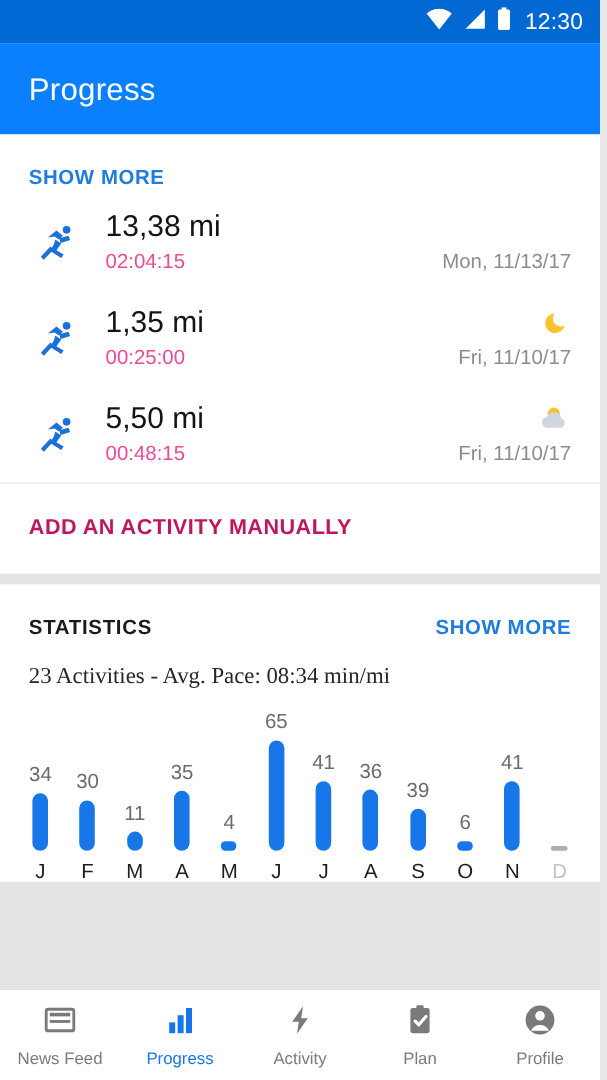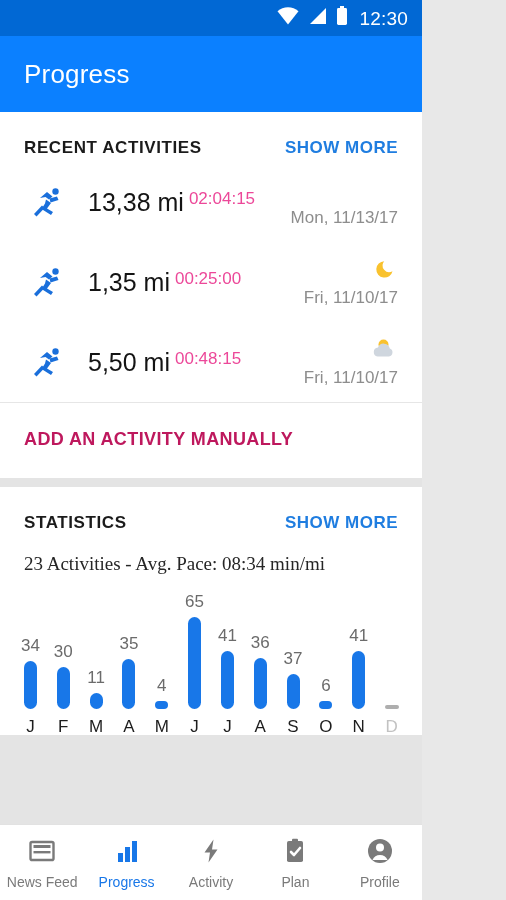--- a/index.html
+++ b/index.html
@@ -7,21 +7,21 @@
   html, body {
     width: 506px;
     height: 900px;
     background: #e8e8e8;
     font-family: "Liberation Sans", sans-serif;
     overflow: hidden;
   }
 
   .phone {
     position: relative;
-    width: 422px;
+    width: 500px;
     height: 900px;
     background: #ededed;
     display: flex;
     flex-direction: column;
   }
 
   
   .status-bar {
     height: 36px;
     background: #0168d4;
@@ -105,21 +105,21 @@
     width: 54px;
     flex: 0 0 54px;
     display: flex;
     align-items: center;
     justify-content: center;
   }
   .activity-main {
     flex: 1 1 auto;
     padding-left: 14px;
     display: flex;
-    flex-direction: row;
+    flex-direction: column;
     gap: 5px;
   }
   .activity-distance {
     font-size: 25px;
     color: #141414;
     font-weight: 400;
     line-height: 1.05;
   }
   .activity-duration {
     font-size: 17px;
@@ -267,21 +267,20 @@
 
   <div class="app-bar">
     <span class="app-bar-title">Progress</span>
   </div>
 
   <div class="content">
 
     <div class="card">
 
       <div class="section-head">
-        <span class="section-title">RECENT ACTIVITIES</span>
         <span class="link-action">SHOW MORE</span>
       </div>
 
       <div class="activity-row">
         <span class="activity-icon">
           <svg width="40" height="40" viewBox="0 0 40 40">
             <circle cx="28.5" cy="9.5" r="3.2" fill="#1a6fdb"></circle>
             <path d="M13 16 L20 10 L25.5 14.5 L22 17.5 L18.5 15 Z" fill="#1a6fdb"></path>
             <path d="M22.5 16.5 L30 14.5 L31.5 18 L23.5 20.5 Z" fill="#1a6fdb"></path>
             <path d="M19 17.5 L24 21 L20 26.5 L26 30 L24 33 L14.5 27 L18 21.5 Z" fill="#1a6fdb"></path>
@@ -396,21 +395,21 @@
             <div class="bar-value">41</div>
             <div class="bar" style="height: 58px;"></div>
             <div class="bar-label">J</div>
           </div>
           <div class="chart-col">
             <div class="bar-value">36</div>
             <div class="bar" style="height: 51px;"></div>
             <div class="bar-label">A</div>
           </div>
           <div class="chart-col">
-            <div class="bar-value">37</div>
+            <div class="bar-value">39</div>
             <div class="bar" style="height: 35px;"></div>
             <div class="bar-label">S</div>
           </div>
           <div class="chart-col">
             <div class="bar-value">6</div>
             <div class="bar" style="height: 8px;"></div>
             <div class="bar-label">O</div>
           </div>
           <div class="chart-col">
             <div class="bar-value">41</div>

